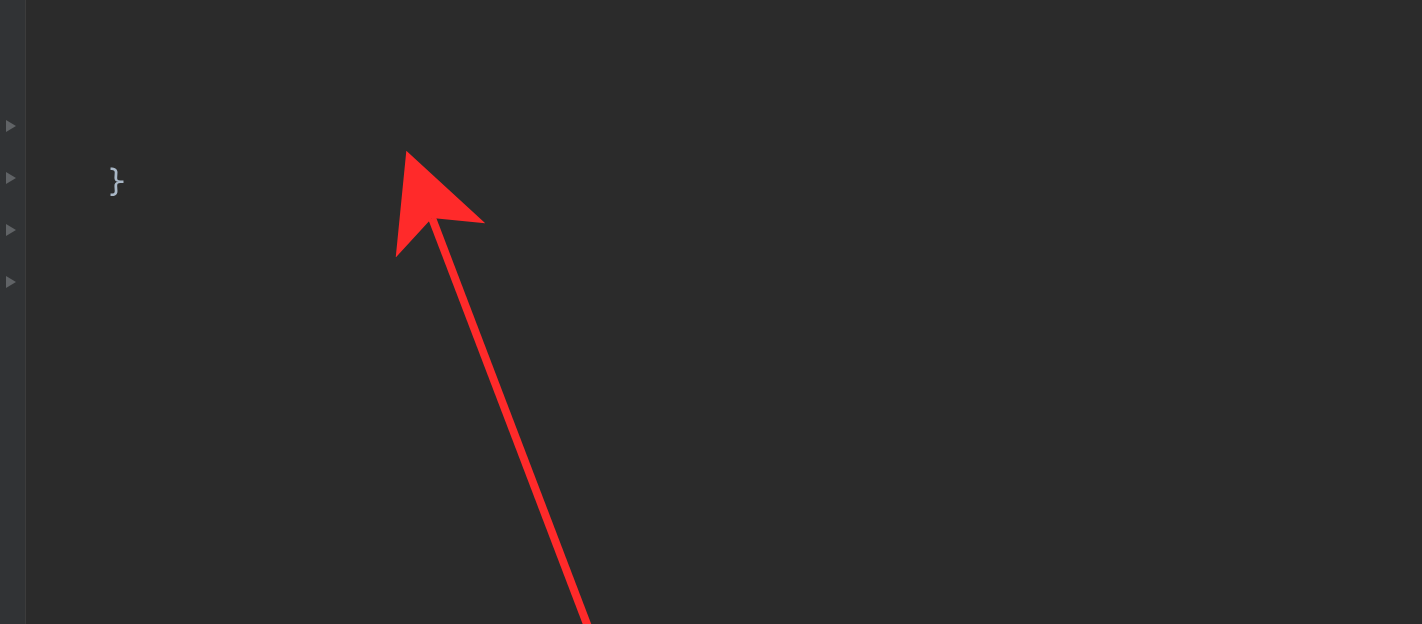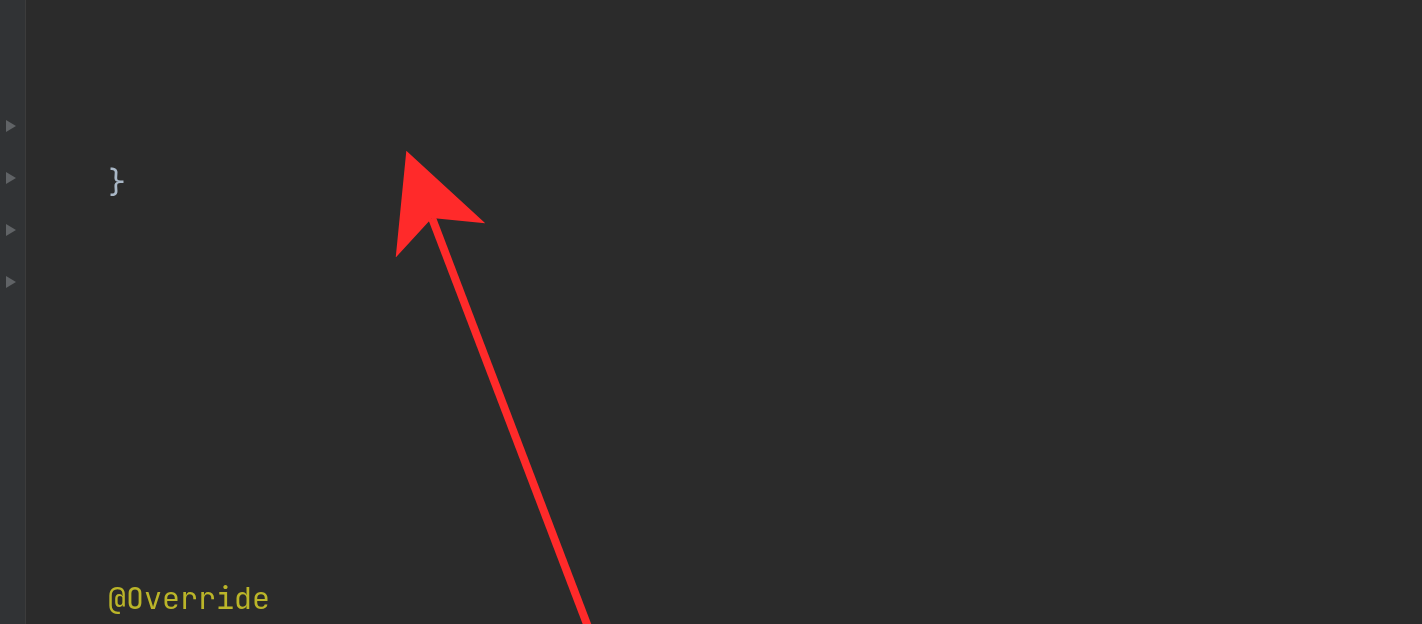--- a/index.html
+++ b/index.html
@@ -74,21 +74,20 @@
       <path d="M2 2 L12 8 L2 14 Z" fill="#606366"></path>
     </svg>
 </div>
 
 <div class="code-area">
   
   <div class="line indent1"><span class="tok-default">}</span></div>
   
   <div class="line"></div>
   
-  <div class="line indent1"><span class="tok-annotation">@Override</span></div>
   
   
   
   
   
   
   
   
   
   

